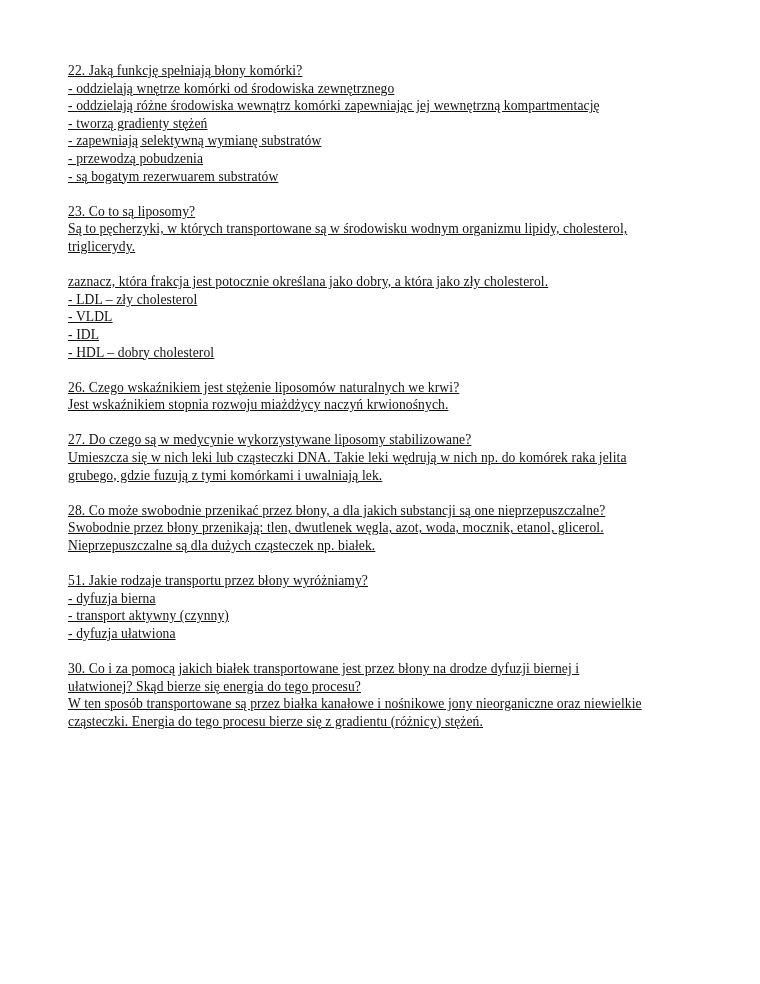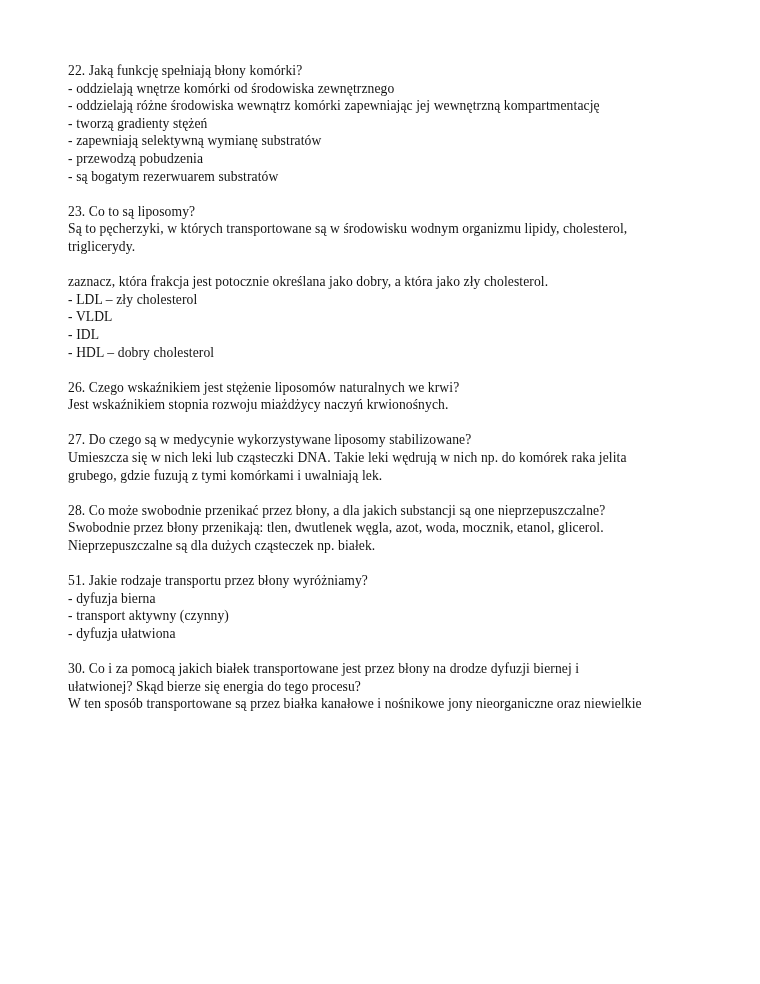--- a/index.html
+++ b/index.html
@@ -19,20 +19,21 @@
     line-height: 17.6px;
     color: #121212;
     overflow: hidden;
   }
   .section {
     margin: 0 0 17.6px 0;
   }
   .line {
     white-space: pre;
     letter-spacing: 0.1px;
+    text-decoration: underline;
   }
 </style>
 </head>
 <body>
 
 <div class="page">
 
   <div class="section">
     <div class="line">22. Jaką funkcję spełniają błony komórki?</div>
     <div class="line">- oddzielają wnętrze komórki od środowiska zewnętrznego</div>
@@ -79,15 +80,16 @@
     <div class="line">51. Jakie rodzaje transportu przez błony wyróżniamy?</div>
     <div class="line">- dyfuzja bierna</div>
     <div class="line">- transport aktywny (czynny)</div>
     <div class="line">- dyfuzja ułatwiona</div>
   </div>
 
   <div class="section">
     <div class="line">30. Co i za pomocą jakich białek transportowane jest przez błony na drodze dyfuzji biernej i</div>
     <div class="line">ułatwionej? Skąd bierze się energia do tego procesu?</div>
     <div class="line">W ten sposób transportowane są przez białka kanałowe i nośnikowe jony nieorganiczne oraz niewielkie</div>
+    <div class="line">cząsteczki. Energia do tego procesu bierze się z gradientu (różnicy) stężeń.</div>
   </div>
 
 </div>
 
 </body></html>

